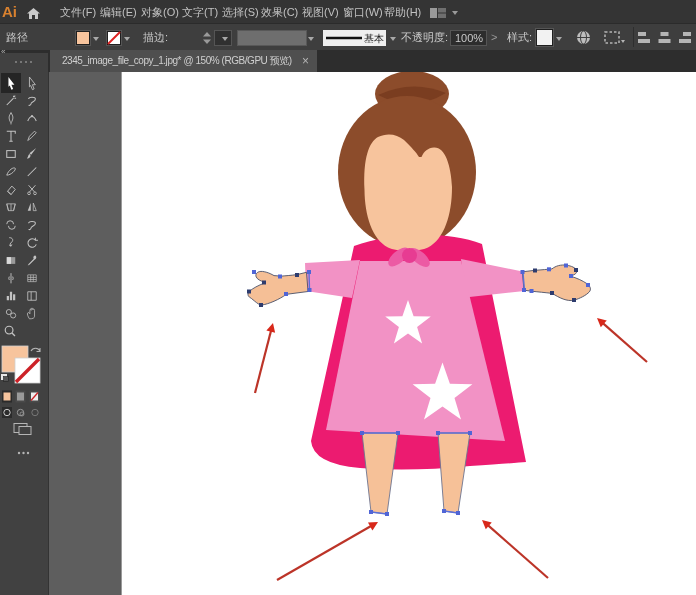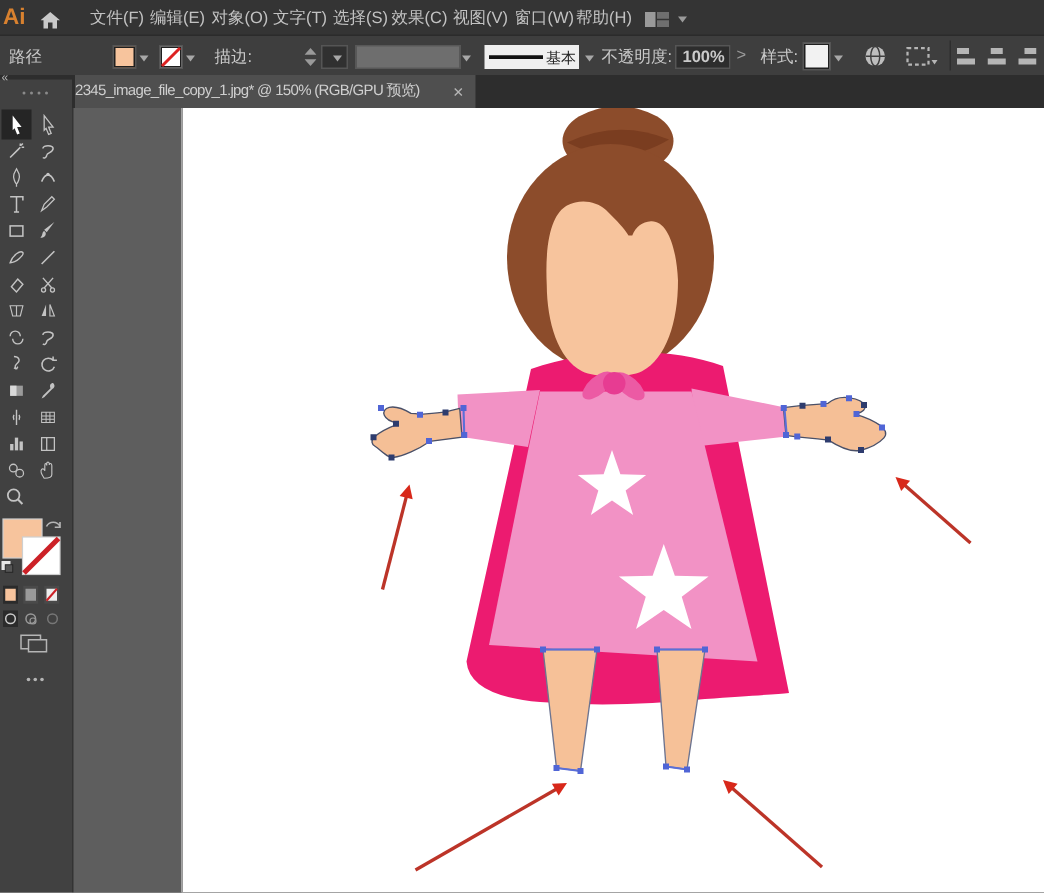--- a/index.html
+++ b/index.html
@@ -72,21 +72,21 @@
     <div class="abs tri" style="left:308px;top:15px;"></div>
 
     <div class="abs" style="left:323px;top:8px;width:63px;height:16px;background:#efefef;"></div>
     <svg class="abs" style="left:326px;top:14px" width="36" height="4">
         <line x1="0" y1="2" x2="36" y2="2" stroke="#111" stroke-width="2.5"></line>
       </svg>
     <span class="ot" style="left:364px;top:10px;color:#222;font-size:10px;text-align:center;">基本</span>
     <div class="abs tri" style="left:390px;top:15px;"></div>
     <span class="ot" style="left:401px">不透明度:</span>
     <div class="abs" style="left:450px;top:8px;width:37px;height:16px;background:#2d2d2d;border:1px solid #555;"></div>
-    <span class="ot" style="left:455px;top:10px;font-weight:bold;">100%</span>
+    <span class="ot" style="left:455px;top:10px;">100%</span>
     <span class="ot" style="left:491px;top:9px;color:#9a9a9a;">&gt;</span>
     <span class="ot" style="left:507px">样式:</span>
     <div class="abs" style="left:536px;top:7px;width:17px;height:17px;background:#f2f2f2;border:1px solid #1f1f1f;box-shadow:0 0 0 1px #555;"></div>
     <div class="abs tri" style="left:556px;top:15px;"></div>
 
     <svg class="abs" style="left:576px;top:8px" width="15" height="15" viewBox="0 0 15 15">
       <circle cx="7.5" cy="7.5" r="6.5" fill="#bdbdbd"></circle>
       <ellipse cx="7.5" cy="7.5" rx="3" ry="6.5" fill="none" stroke="#3e3e3e" stroke-width="1"></ellipse>
       <line x1="1" y1="7.5" x2="14" y2="7.5" stroke="#3e3e3e" stroke-width="1"></line>
     </svg>
@@ -106,21 +106,21 @@
         <rect x="0.5" y="8" width="12" height="4" fill="#b5b5b5"></rect>
     </svg>
     <svg class="abs" style="left:678px;top:9px" width="13" height="13" viewBox="0 0 13 13">
       <rect x="5" y="1" width="8" height="4" fill="#b5b5b5"></rect>
         <rect x="1" y="8" width="12" height="4" fill="#b5b5b5"></rect>
     </svg>
   </div>
 
   <div id="tabbar" class="abs">
     <div id="tab" class="abs">
-      <span style="padding-left:0;letter-spacing:-0.45px;">2345_image_file_copy_1.jpg* @ 150% (RGB/GPU 预览)</span>
+      <span style="padding-left:12px;letter-spacing:-0.45px;">2345_image_file_copy_1.jpg* @ 150% (RGB/GPU 预览)</span>
       <span style="position:absolute;right:8px;top:0;color:#b5b5b5;font-size:12px;">×</span>
     </div>
   </div>
 
   <div id="toolbar" class="abs"></div>
   <svg class="abs" style="left:0;top:46px" width="48" height="549" viewBox="0 0 48 549" id="toolsvg">
 
     <text x="1" y="8" font-size="8" fill="#b5b5b5">«</text>
 
     <circle cx="16" cy="16" r="1" fill="#8a8a8a"></circle>

